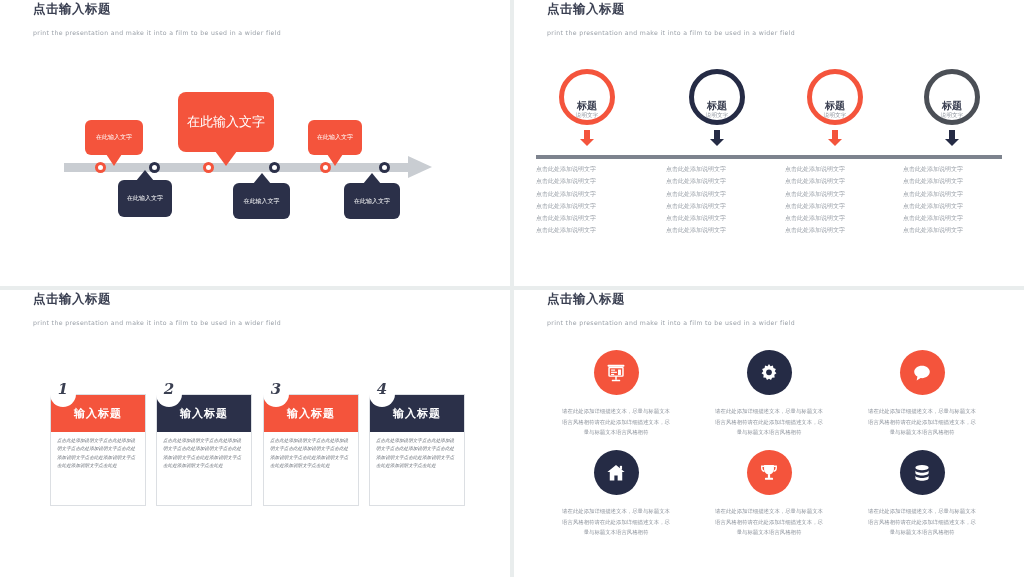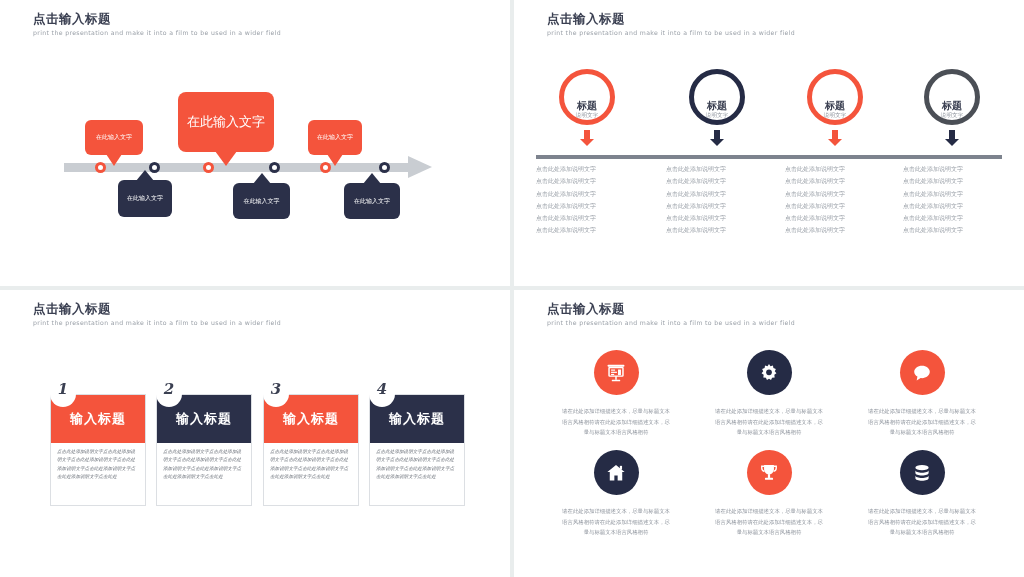--- a/index.html
+++ b/index.html
@@ -17,21 +17,21 @@
     gap:4px;
     background:#e9eded;
   }
   .slide{
     background:#ffffff;
     position:relative;
     overflow:hidden;
   }
   
   .s-title{
-    position:absolute;left:33px;top:11px;
+    position:absolute;left:33px;top:1px;
     font-size:12.5px;font-weight:bold;color:#3a3f४f;color:#3b4052;
     letter-spacing:0.5px;
   }
   .s-sub{
     position:absolute;left:33px;top:29px;
     font-size:6.2px;color:#9aa0a8;letter-spacing:0.35px;
     white-space:nowrap;
   }
 
   
@@ -104,22 +104,22 @@
     font-size:6px;line-height:2.05;color:#9aa0a8;
   }
   .col-txt div{white-space:nowrap;}
 
   
   .card{
     position:absolute;top:104px;width:96px;height:112px;
     border:1px solid #dcdfe3;box-sizing:border-box;background:#fff;
   }
   .card .hd{
-    height:48px;display:flex;align-items:center;justify-content:center;
-    color:#fff;font-size:13px;font-weight:bold;letter-spacing:1px;
+    height:37px;display:flex;align-items:center;justify-content:center;
+    color:#fff;font-size:11px;font-weight:bold;letter-spacing:1px;
   }
   .card.orange .hd{background:#f4543c;}
   .card.navy  .hd{background:#2b3049;}
   .card .bd{
     padding:5px 6px 0 6px;
     font-size:4.6px;line-height:1.85;color:#666c75;
     font-style:italic;word-break:break-all;
   }
   .badge{
     position:absolute;left:-1px;top:-14px;

